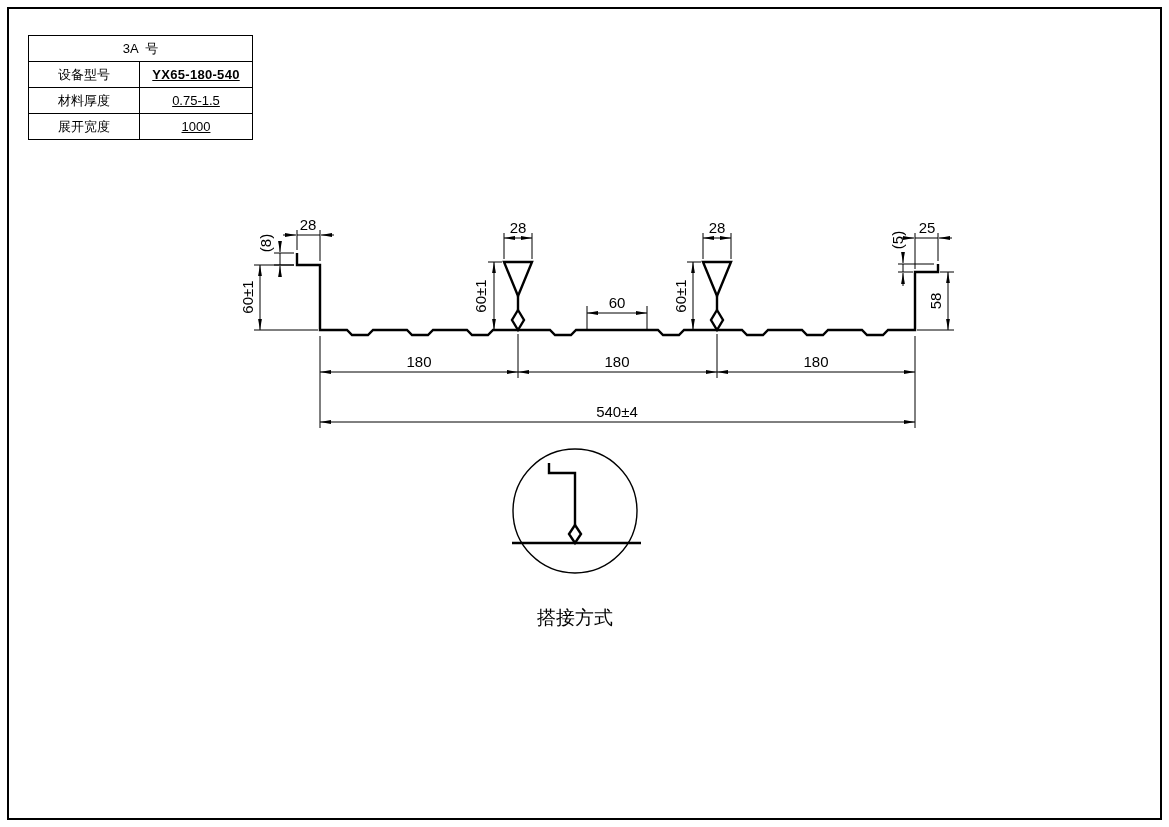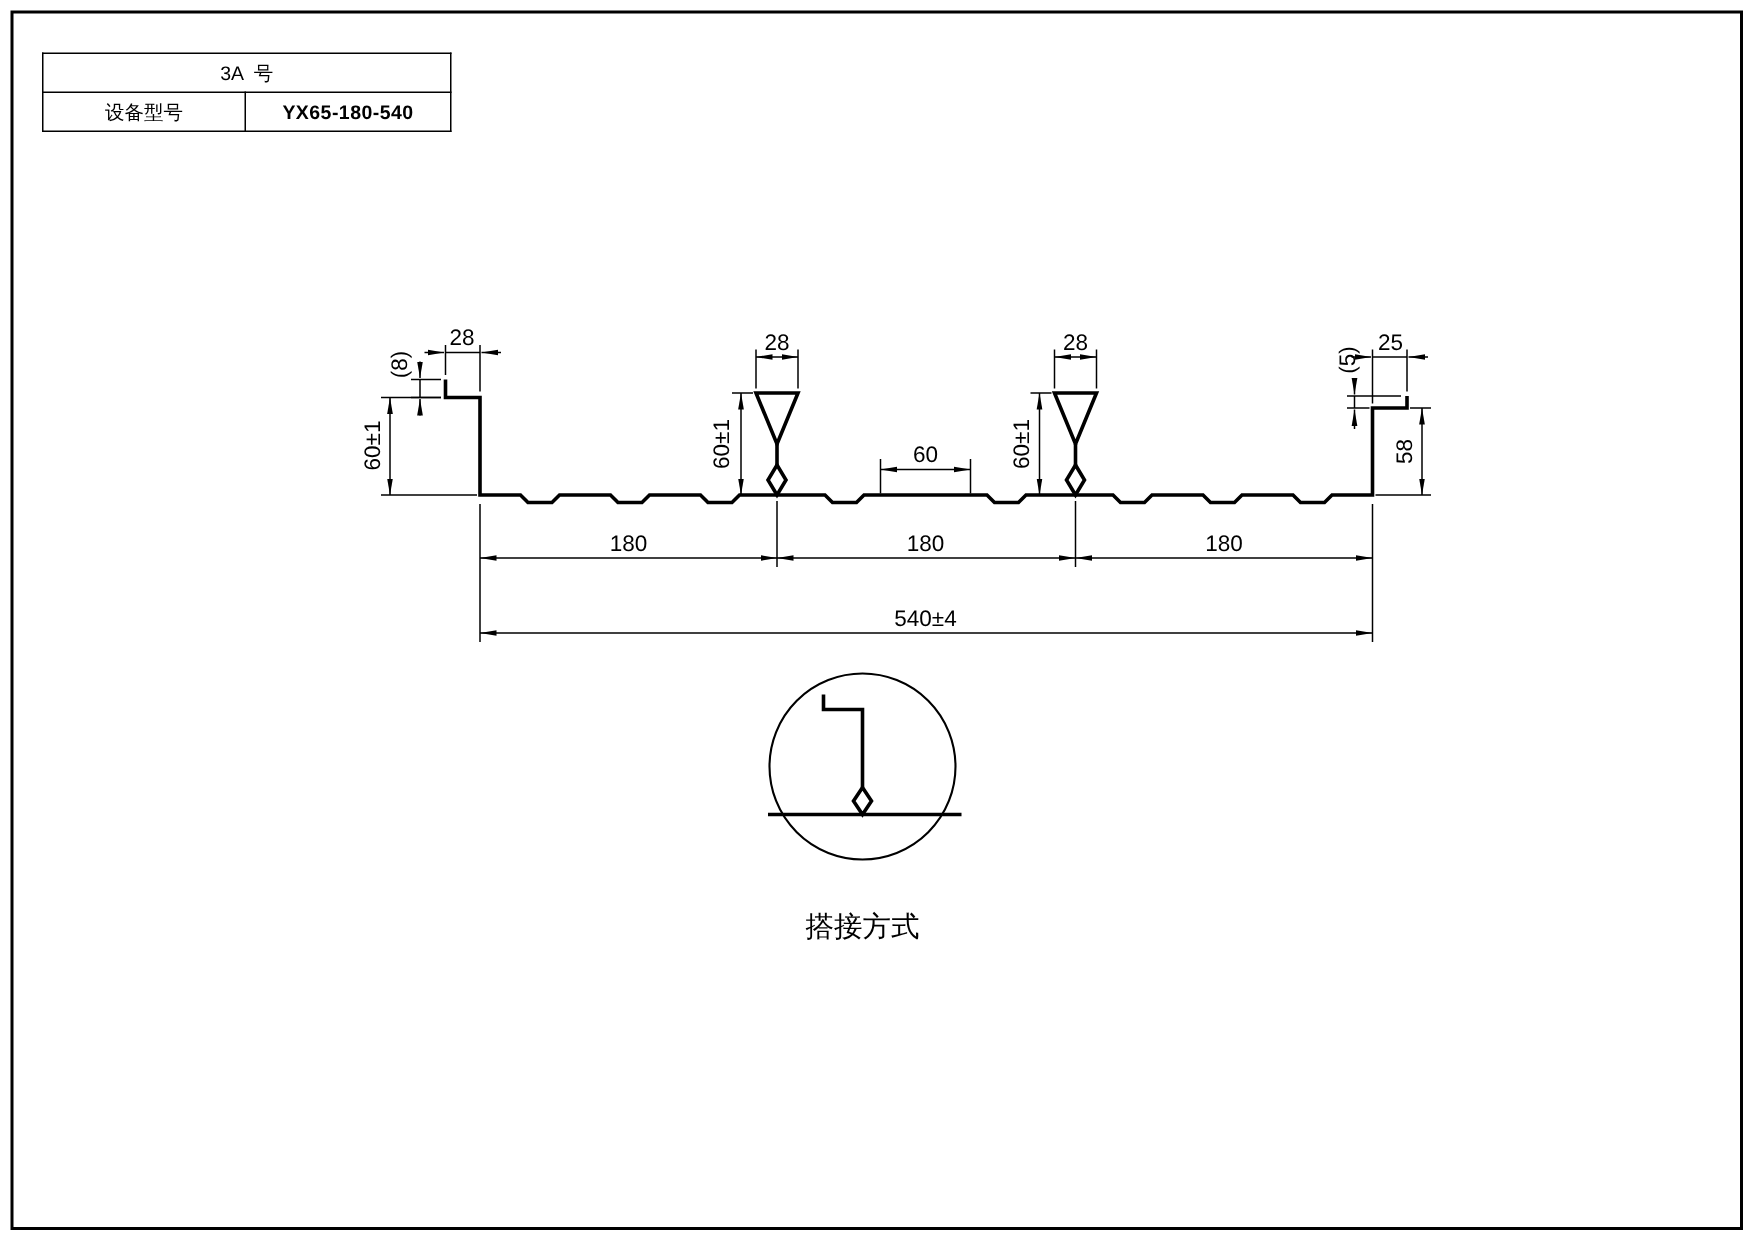--- a/index.html
+++ b/index.html
@@ -7,24 +7,24 @@
     position:relative; width:1169px; height:827px; background:#ffffff;
     font-family:"Liberation Sans", sans-serif; color:#000;
     overflow:hidden;
   }
   svg.drawing { position:absolute; left:0; top:0; }
 
   
   table.tblock { position:absolute; left:28px; top:35px; border-collapse:collapse; background:#fff; }
   table.tblock td {
     border:1px solid #000; height:25px; text-align:center; vertical-align:middle;
-    font-size:13px; padding:0 16px; color:#000;
+    font-size:13px; padding:0 4px; color:#000;
   }
   td.c1 { width:102px;font-family:Liberation Serif, serif; }
-  td.c2 { width:104px; }
+  td.c2 { width:104px;text-decoration:underline; }
   td.header { white-space:pre; font-size:14px; }
   td.model { font-weight:bold; font-size:16px; letter-spacing:0.3px; }
 
   
   .thick { stroke:#000; stroke-width:2.4; fill:none; stroke-linejoin:miter; stroke-linecap:butt; }
   .thin  { stroke:#000; stroke-width:1;   fill:none; }
   .frame { stroke:#000; stroke-width:2;   fill:none; }
   text.dim { font-size:15px; fill:#000; font-family:"Liberation Sans", sans-serif; }
   text.cap { font-size:19px; fill:#000; font-family:"Liberation Sans", sans-serif; }
 </style>
@@ -188,16 +188,24 @@
 
   <table class="tblock">
     <tbody>
         <tr>
       <td colspan="2" class="header">3A  号</td>
     </tr>
     <tr>
       <td class="c1">设备型号</td>
       <td class="c2 model">YX65-180-540</td>
     </tr>
+    <tr>
+      <td class="c1">材料厚度</td>
+      <td class="c2">0.75-1.5</td>
+    </tr>
+    <tr>
+      <td class="c1">展开宽度</td>
+      <td class="c2">1000</td>
+    </tr>
   </tbody>
     </table>
 
 </div>
 
 </body></html>

